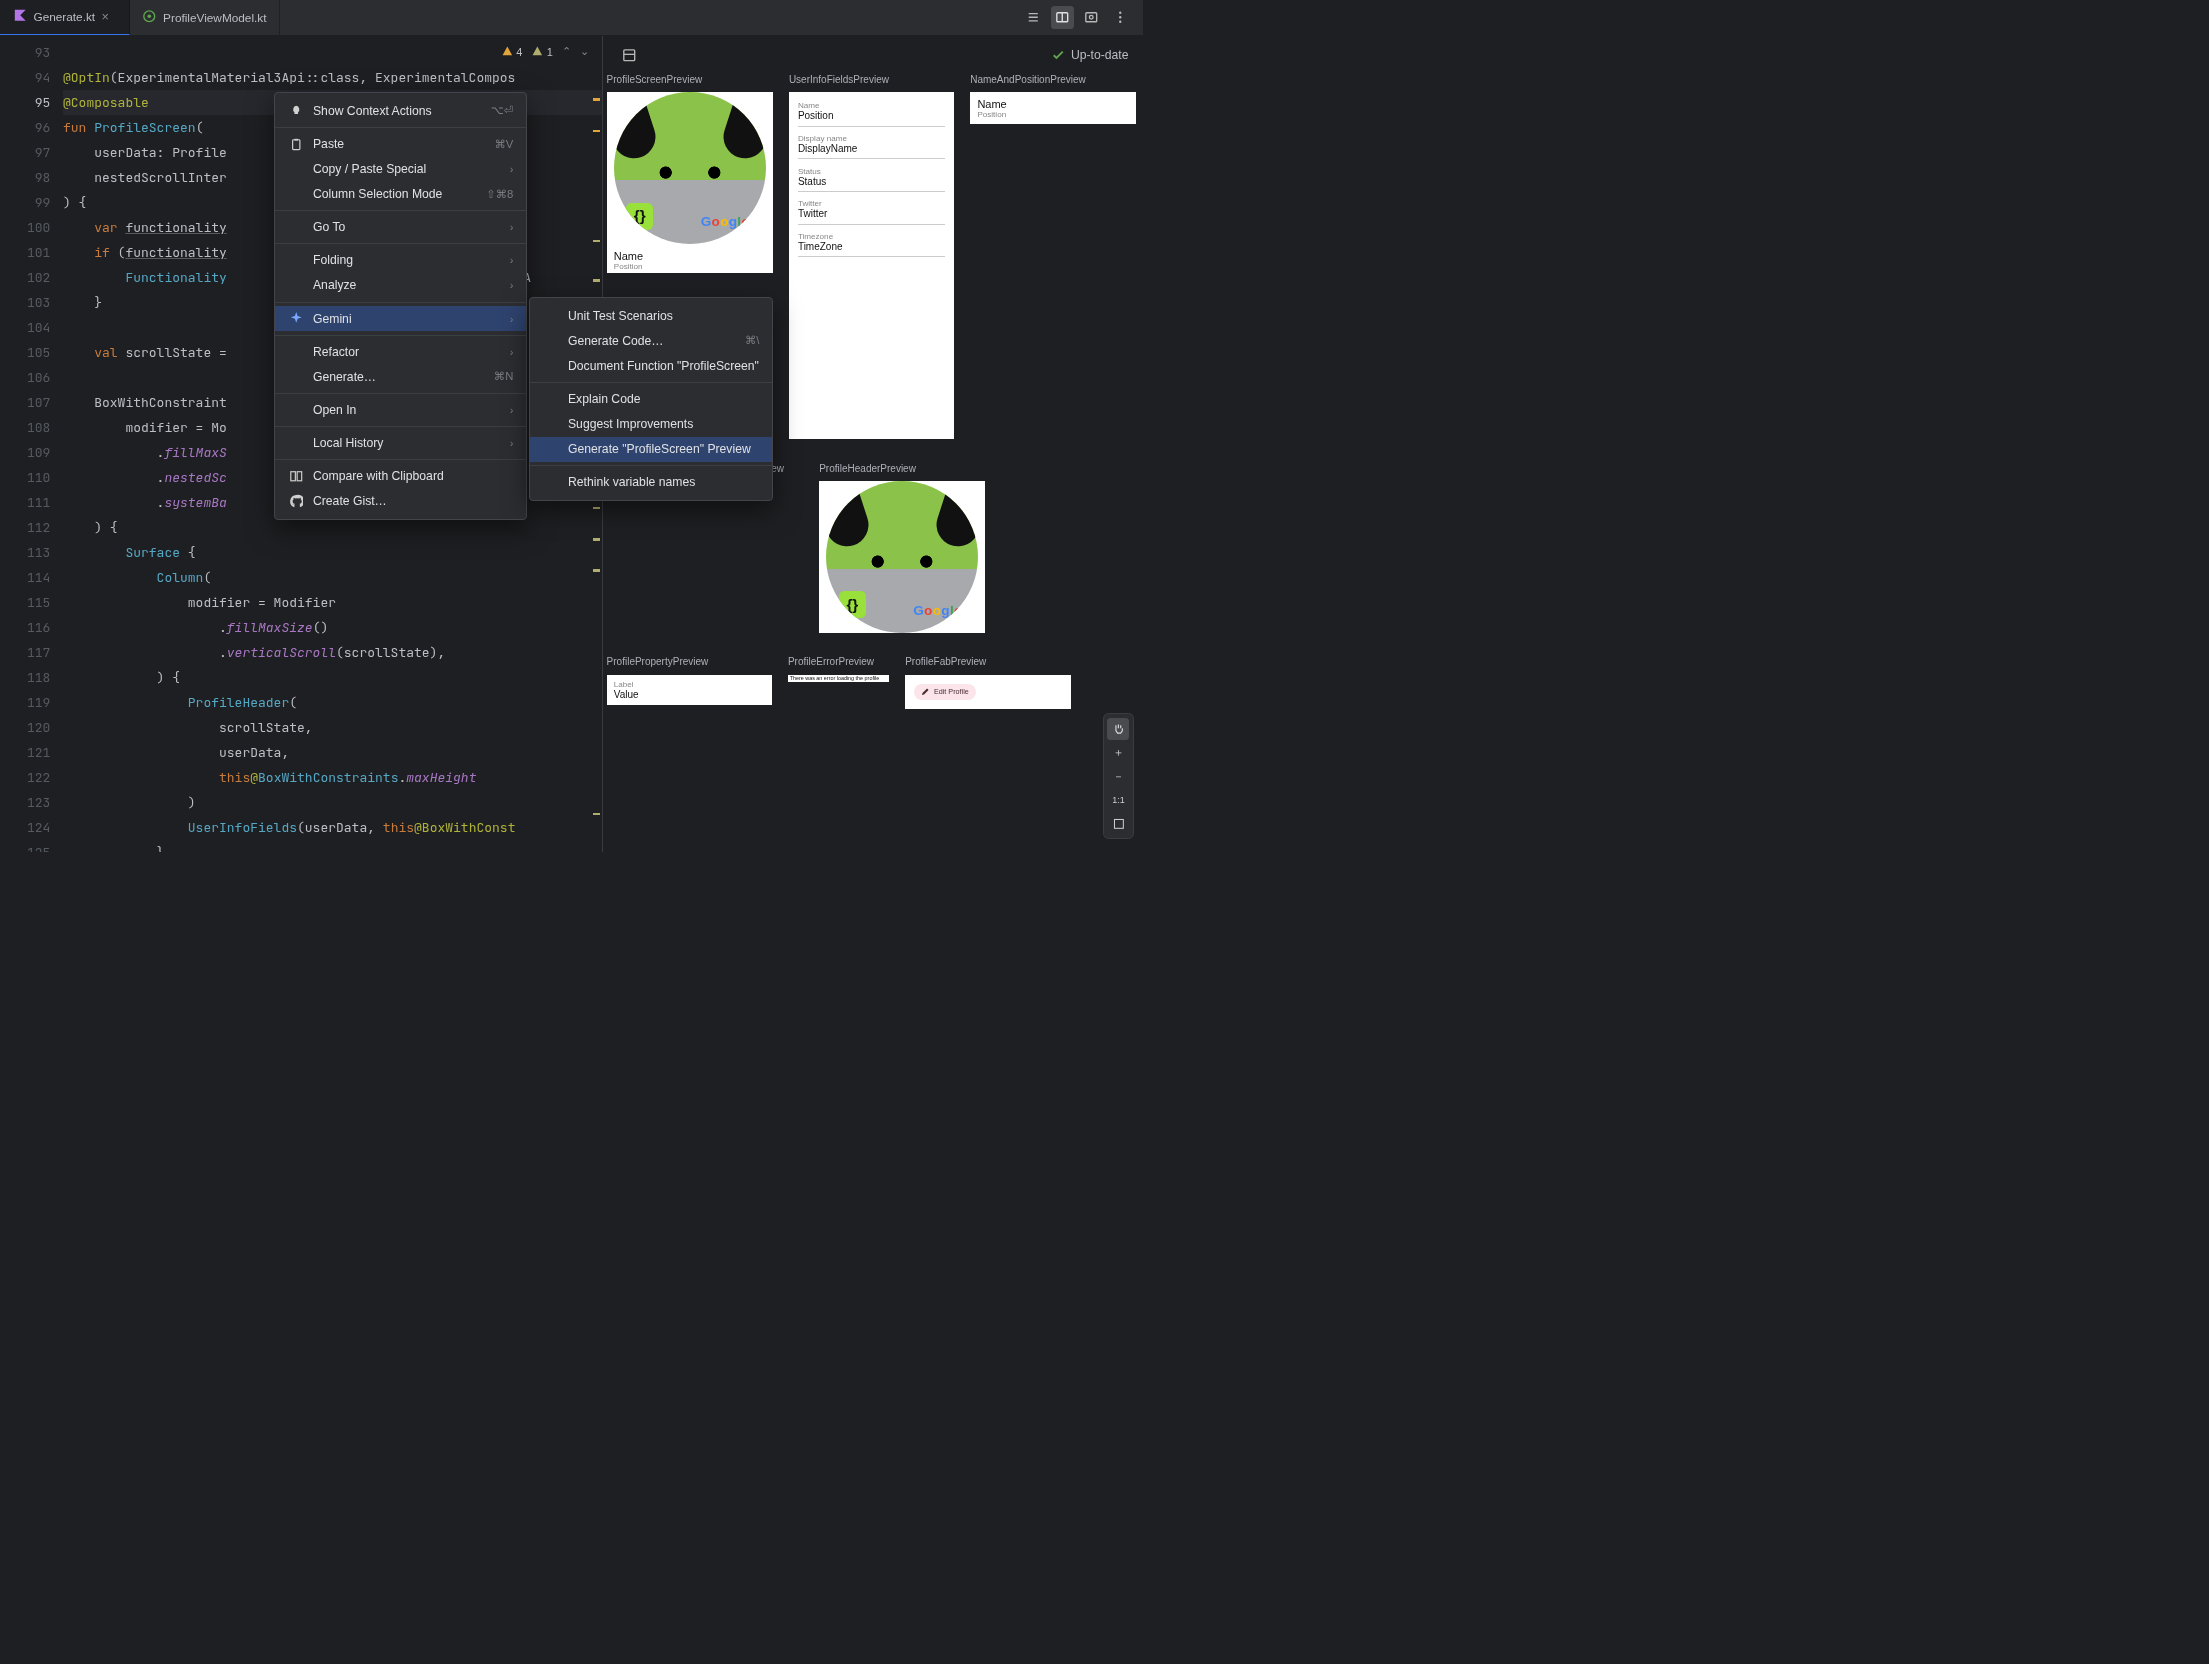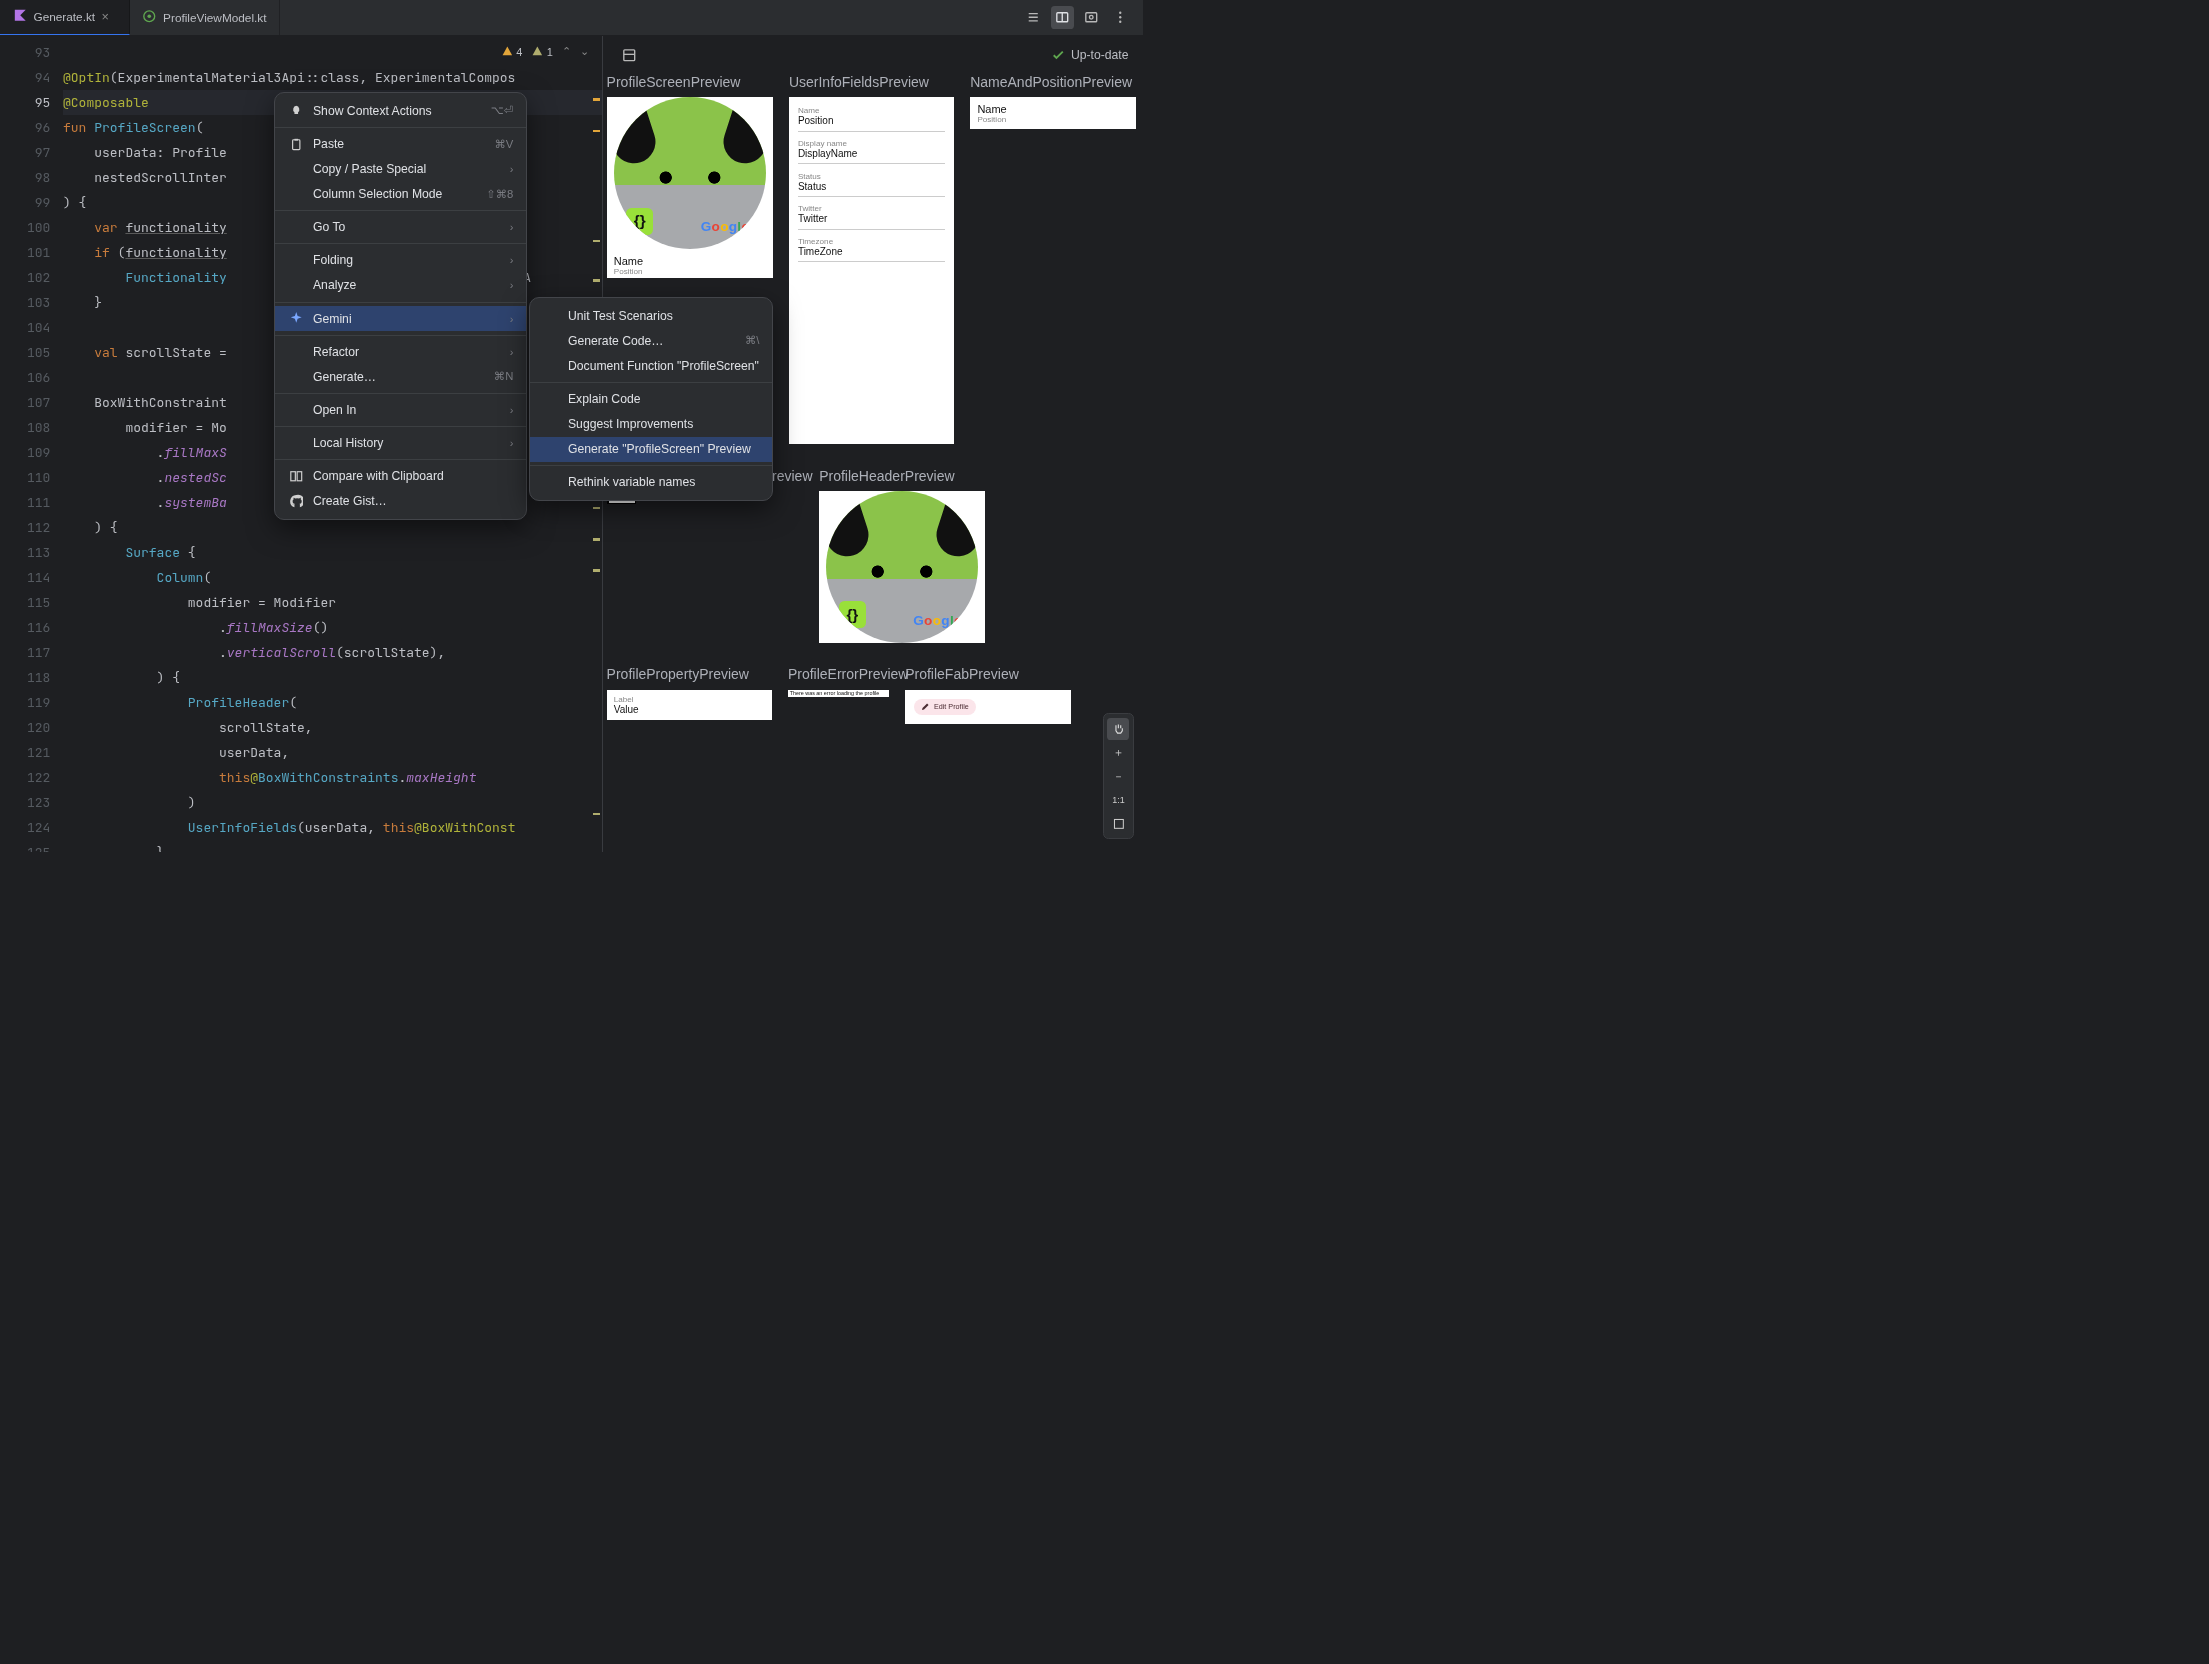--- a/index.html
+++ b/index.html
@@ -38,40 +38,40 @@
 .hl-prop { color:#a877c4; font-style:italic;}
 .hl-type { color:#bcbec4; }
 .underl { text-decoration:underline; text-decoration-color:#5a5a5a; }
 .line.hl { background:#26282e; }
 
 
 .marker-strip { position:absolute; top:31px; right:0; width:11px; height:calc(100% - 31px); }
 .marker-strip div { position:absolute; left:1.8px; width:7.2px; height:2.7px; }
 
 
-.ctx-menu { position:absolute; background:#2b2d30; border:0.9px solid #43454a; border-radius:10px; box-shadow:0 9px 27px rgba(0,0,0,.5); padding:5.4px 0; font-size:12.2px; color:#dfe1e5; z-index:50;}
+.ctx-menu { position:absolute; background:#2b2d30; border:0.9px solid #43454a; border-radius:4px; box-shadow:0 9px 27px rgba(0,0,0,.5); padding:5.4px 0; font-size:12.2px; color:#dfe1e5; z-index:50;}
 .ctx-menu .item { display:flex; align-items:center; padding:3.6px 12.7px; height:25px; gap:9px; cursor:default;}
 .ctx-menu .item.sel { background:#2e436e; }
 .ctx-menu .item .icon { width:16.3px; display:flex; justify-content:center;}
 .ctx-menu .item .icon svg{width:14.5px;height:14.5px;}
 .ctx-menu .item .label { flex:1; }
 .ctx-menu .item .short { color:#7a7c82; font-size:11.3px; }
 .ctx-menu .item .arrow { color:#7a7c82; font-size:11px; }
 .ctx-menu hr { border:none; border-top:0.9px solid #3c3f42; margin:3.6px 0; }
 #main-menu{ top:92px; left:274px; width:253px;}
 #sub-menu { top:297px; left:529px; width:244px; }
 
 
 .preview-top { height:38px; display:flex; align-items:center; justify-content:space-between; padding:0 14.5px; }
 .preview-top .status { display:flex; align-items:center; gap:5.4px; color:#bcbec4; font-size:12.2px;}
 .preview-top .status svg{width:14.5px;height:14.5px;}
 .preview-scroll { padding:0 3.6px 9px 3.6px; height:calc(100% - 38px); overflow:hidden; position:relative;}
 .preview-grid { display:flex; flex-wrap:wrap; gap:23.5px 16.3px; padding-left:0; }
 .pv-item { display:flex; flex-direction:column; gap:7.2px; }
-.pv-item .title { color:#adb0b8; font-size:14px; }
+.pv-item .title { color:#adb0b8; font-size:10px; }
 .pv-frame { background:#fff; color:#111; font-size:9px; }
 
 
 .android-av {
   width:152px; height:152px; border-radius:50%;
   background:
     radial-gradient(circle at 34% 53%, #000 4.5%, transparent 5%),
     radial-gradient(circle at 66% 53%, #000 4.5%, transparent 5%),
     linear-gradient(#8bc34a,#8bc34a) 0 0/100% 58% no-repeat,
     linear-gradient(#a7a9ac,#a7a9ac);

